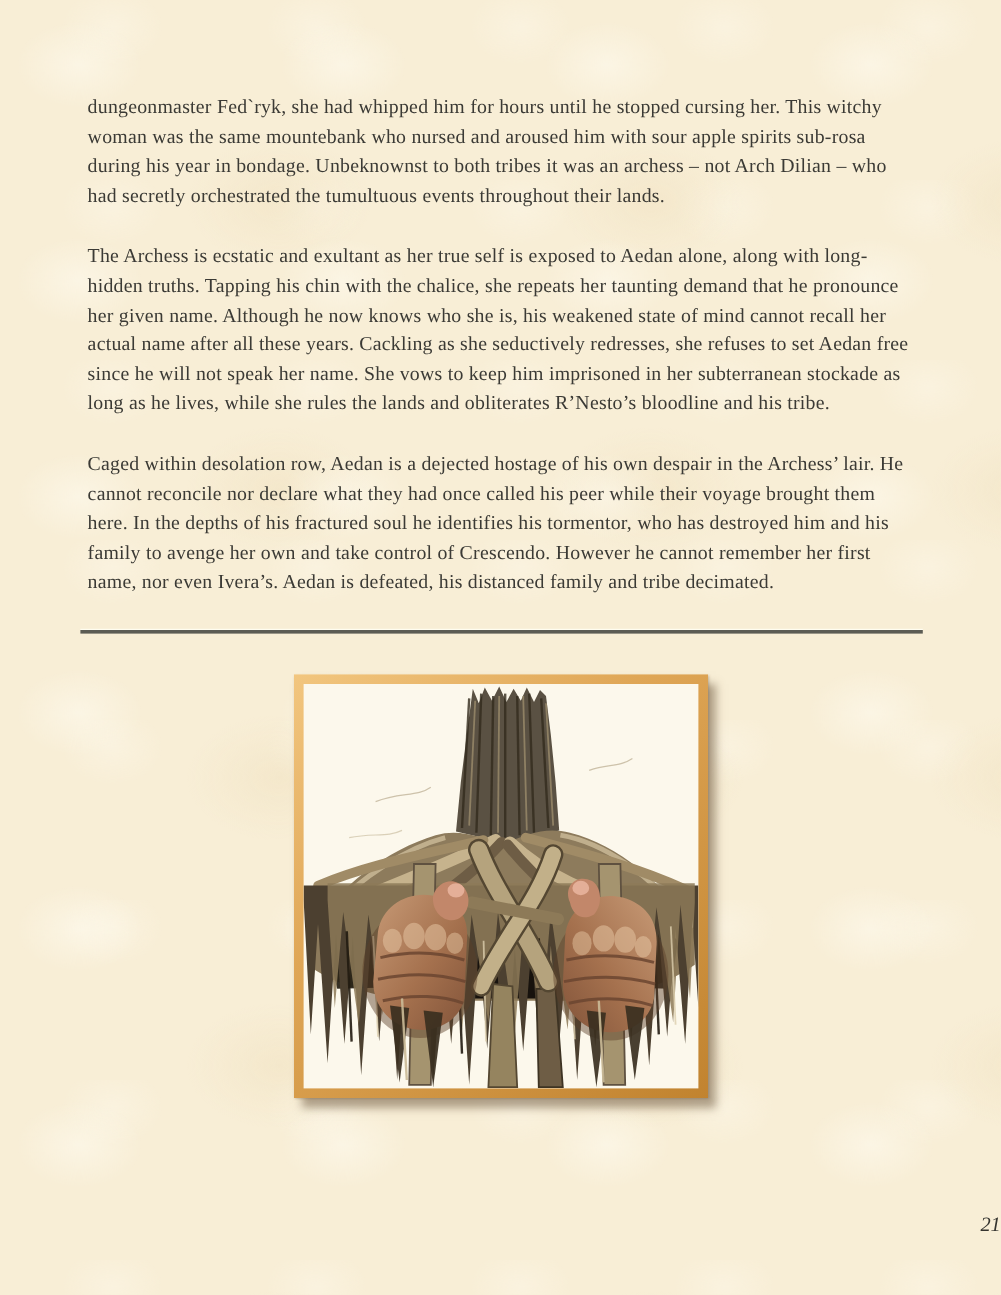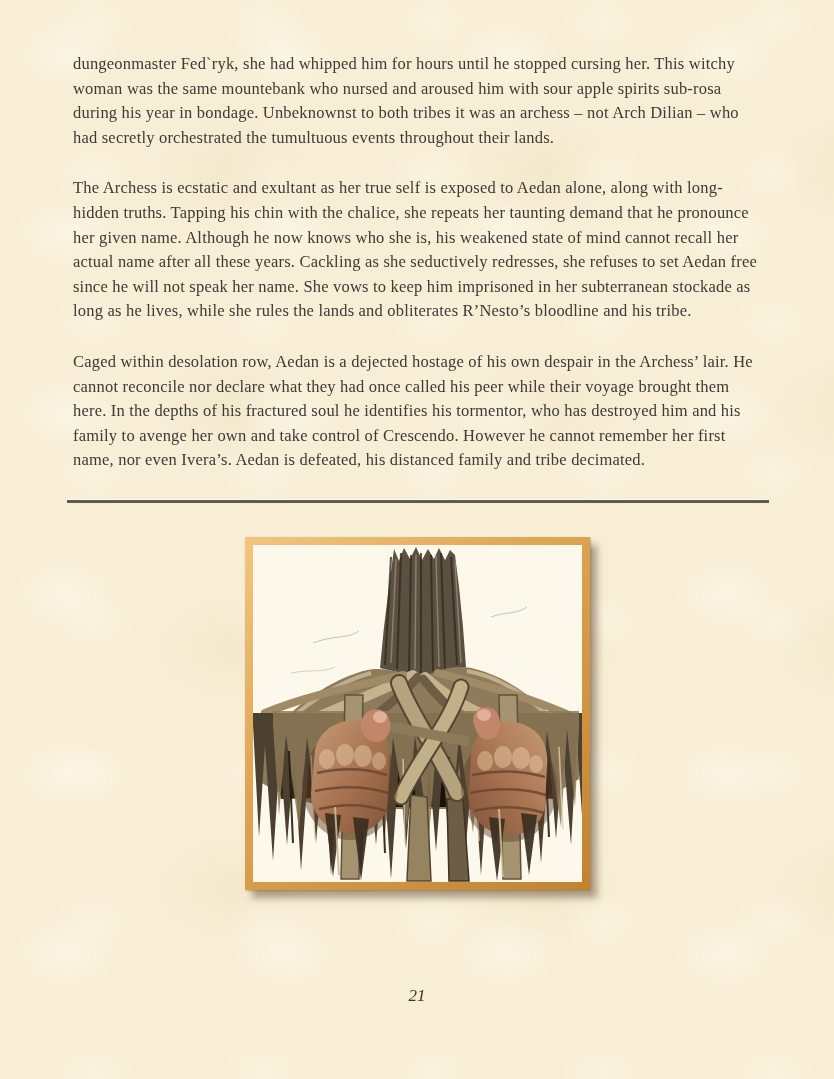--- a/index.html
+++ b/index.html
@@ -17,21 +17,21 @@
       radial-gradient(ellipse 60px 45px at 55% 15%, rgba(252,246,230,.55), rgba(252,246,230,0) 70%);
     background-size: 220px 180px, 310px 240px, 170px 150px;
     font-family: "Liberation Serif", "DejaVu Serif", serif;
   }
   .page {
     position: relative;
     width: 834px;
     height: 1079px;
   }
   .text-block {
-    padding: 52px 71px 0 73px;
+    padding: 77px 71px 0 73px;
   }
   .text-block p {
     margin: 0 0 26px 0;
     font-size: 16.5px;
     line-height: 24.6px;
     letter-spacing: 0.2px;
     color: #3b3a35;
     text-align: left;
   }
   .divider {
@@ -49,21 +49,21 @@
     box-shadow: 7px 8px 7px rgba(104,82,56,.50), 1px 1px 2px rgba(104,82,56,.35);
   }
   .frame svg {
     display: block;
     width: 329px;
     height: 337px;
     background: #fcf8ec;
   }
   .page-number {
     margin-top: 96px;
-    text-align: center;
+    text-align: right;
     font-style: italic;
     font-size: 17px;
     color: #35342f;
   }
 </style>
 </head>
 <body>
 
 <div class="page">
 

